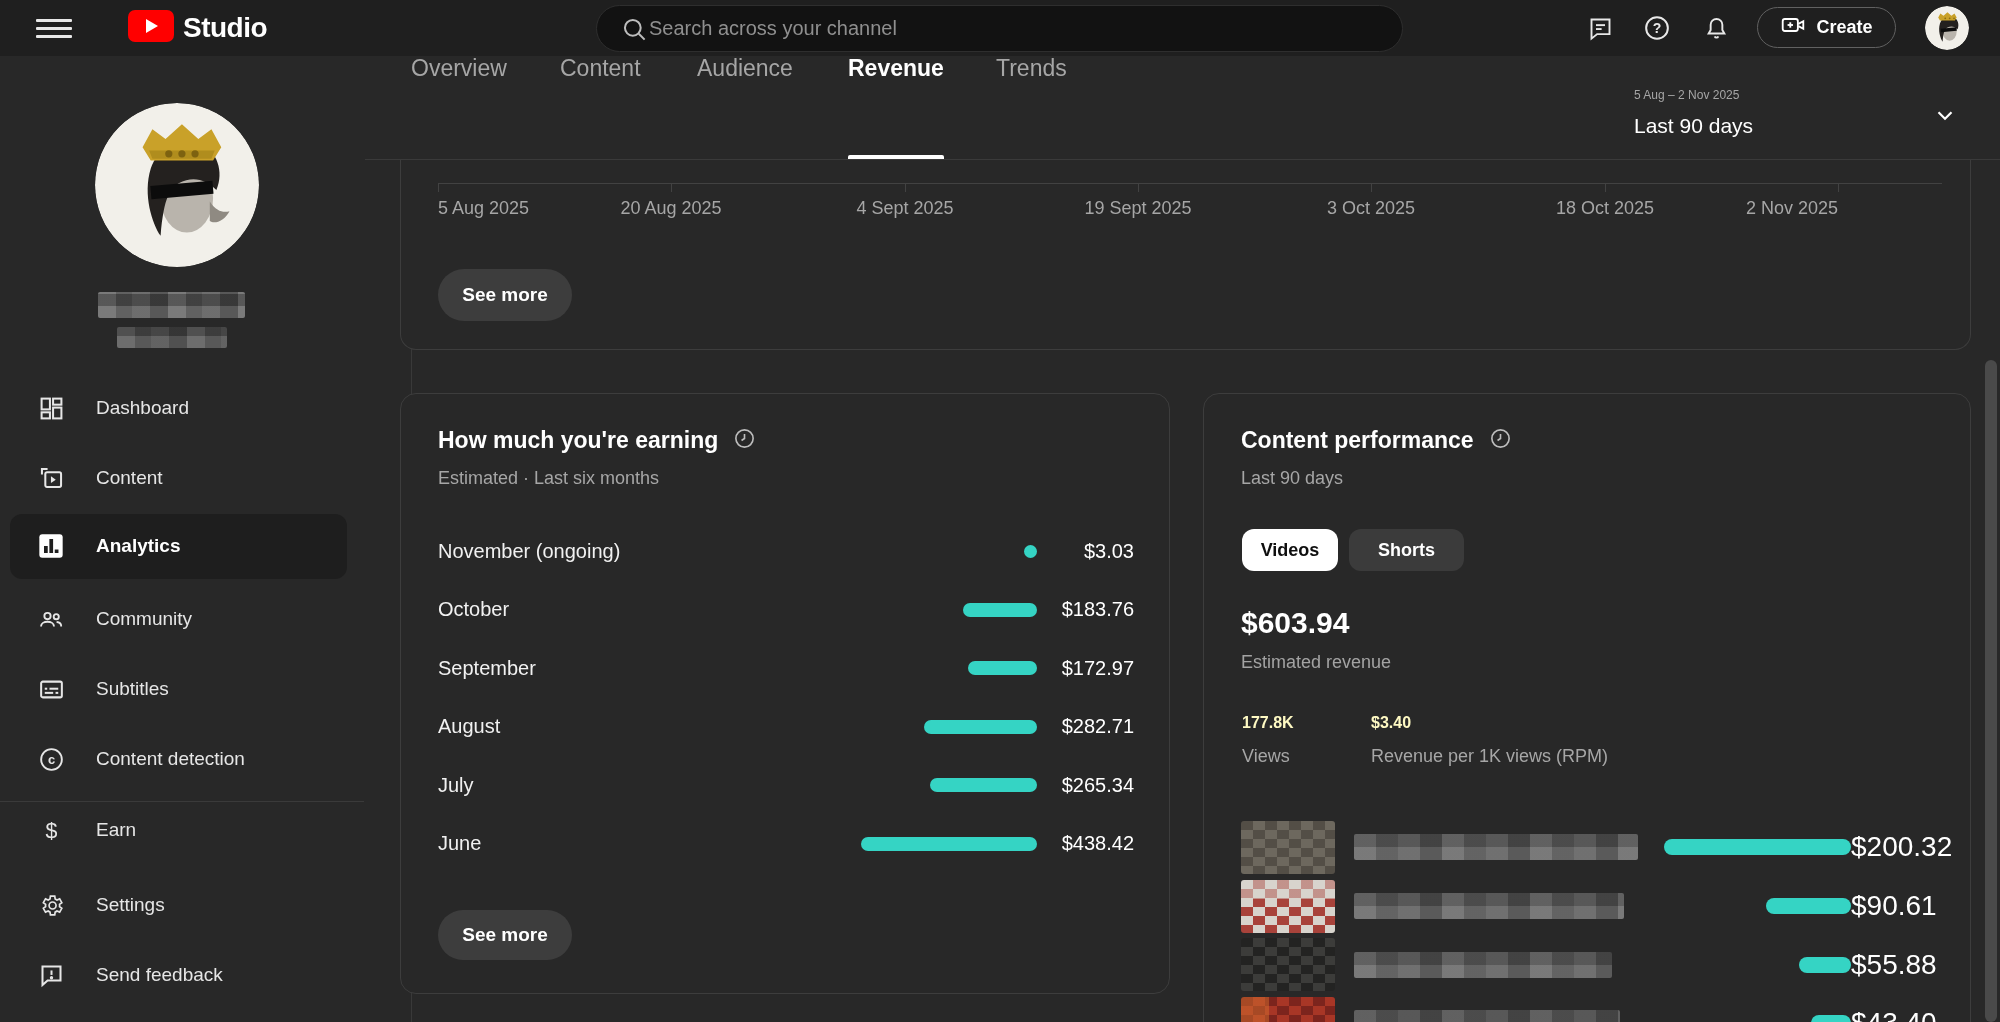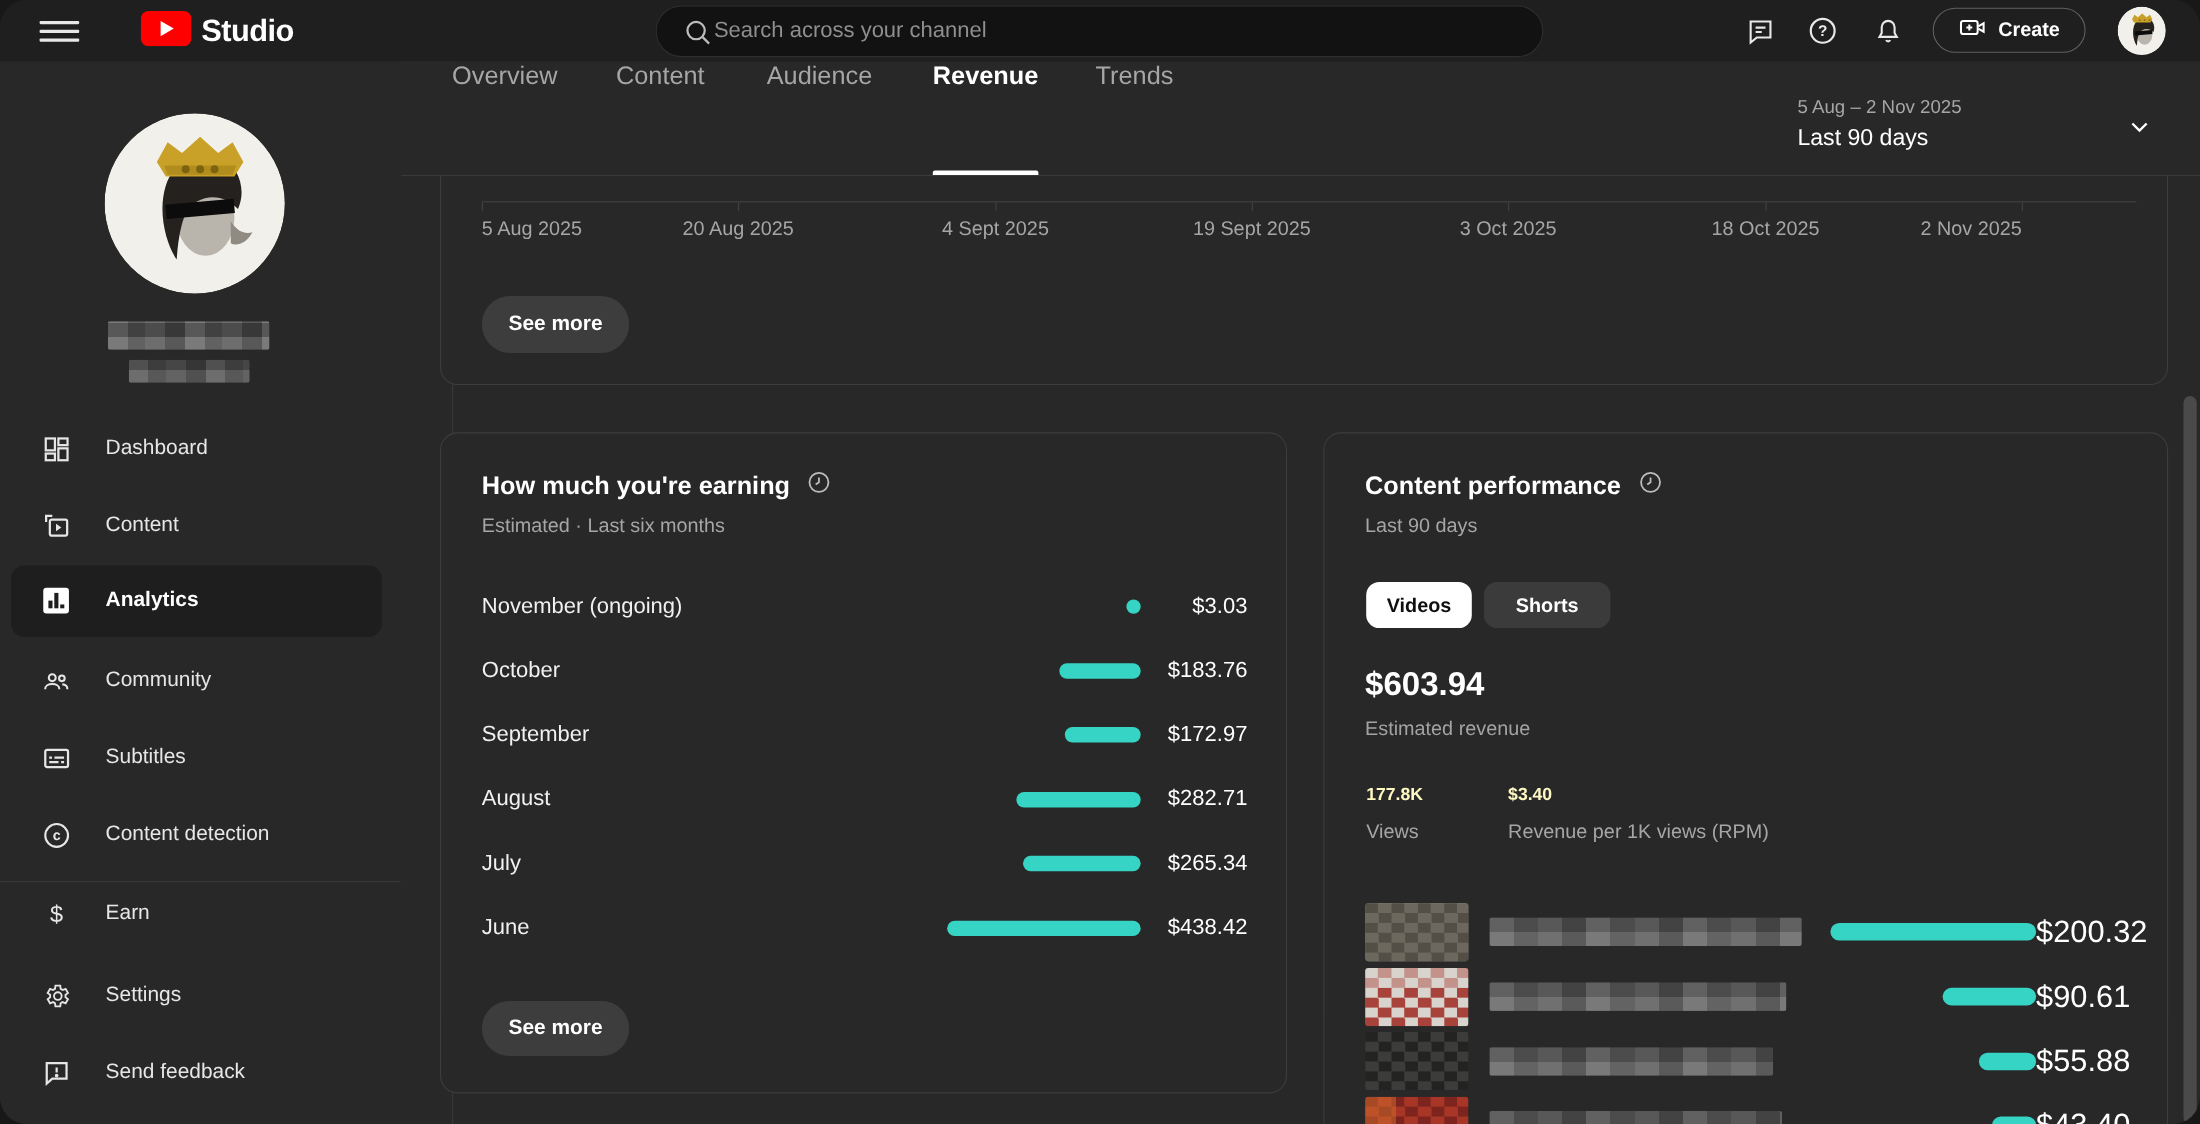--- a/index.html
+++ b/index.html
@@ -1,18 +1,18 @@
 <!DOCTYPE html>
 <html style="--accent: #35d4c4;"><head>
 <meta charset="utf-8">
 <style>
   html,body{margin:0;padding:0;background:#181818;}
   .stage{position:relative;width:2000px;height:1022px;overflow:hidden;
     background:#282828;font-family:"Liberation Sans","DejaVu Sans",sans-serif;
-    -webkit-font-smoothing:antialiased;color:#fff;border-radius:25px;}
+    -webkit-font-smoothing:antialiased;color:#fff;}
   button{font-family:inherit;border:none;background:none;color:inherit;padding:0;cursor:pointer;}
 
   
   .topbar{position:absolute;left:0;top:0;width:2000px;height:56px;background:#1f1f1f;}
   .hamburger{position:absolute;left:34px;top:13px;width:40px;height:30px;}
   .hamburger span{display:block;position:absolute;left:2px;width:36px;height:2.6px;background:#e8e8e8;border-radius:1px;}
   .hamburger span:nth-child(1){top:6px}.hamburger span:nth-child(2){top:14px}.hamburger span:nth-child(3){top:22px}
   .logo{position:absolute;left:128px;top:12px;height:32px;display:flex;align-items:center;gap:9px;}
   .logo-word{font-size:28px;font-weight:700;letter-spacing:-.5px;color:#fff;}
   .search{position:absolute;left:596px;top:5px;width:807px;height:47px;border-radius:24px;
@@ -37,21 +37,21 @@
   .nav-sel{position:absolute;left:10px;width:337px;height:65px;background:#1e1e1e;border-radius:12px;}
   .nav-item.selected .nlabel{font-weight:700;color:#fff;}
   .side-divider{position:absolute;left:0;top:745px;width:364px;height:1px;background:#3a3a3a;}
 
   
   .mainheader{position:absolute;left:365px;top:56px;width:1635px;height:104px;background:#282828;border-bottom:1px solid #3a3a3a;box-sizing:border-box;}
   .tab{position:absolute;bottom:0;height:104px;display:flex;align-items:flex-start;padding-bottom:13px;box-sizing:border-box;
     color:#a6a6a6;font-size:23px;}
   .tab.active{color:#fff;font-weight:700;}
   .tab.active::after{content:"";position:absolute;left:0;bottom:0;width:100%;height:4px;background:#fff;border-radius:2px 2px 0 0;}
-  .daterange-sm{position:absolute;left:1269px;top:32px;font-size:17px;color:#a6a6a6;}
+  .daterange-sm{position:absolute;left:1269px;top:32px;font-size:12px;color:#a6a6a6;}
   .daterange-lg{position:absolute;left:1269px;top:58px;font-size:21px;color:#fff;}
   .chev-btn{position:absolute;left:1560px;top:40px;width:40px;height:40px;display:flex;align-items:center;justify-content:center;}
 
   
   .card{position:absolute;background:#282828;border:1px solid #3d3d3d;border-radius:16px;box-sizing:border-box;}
   .card1{left:400px;top:160px;width:1571px;height:190px;border-top:none;border-radius:0 0 16px 16px;}
   .card2{left:400px;top:393px;width:770px;height:601px;}
   .card3{left:1203px;top:393px;width:768px;height:745px;}
 
   

